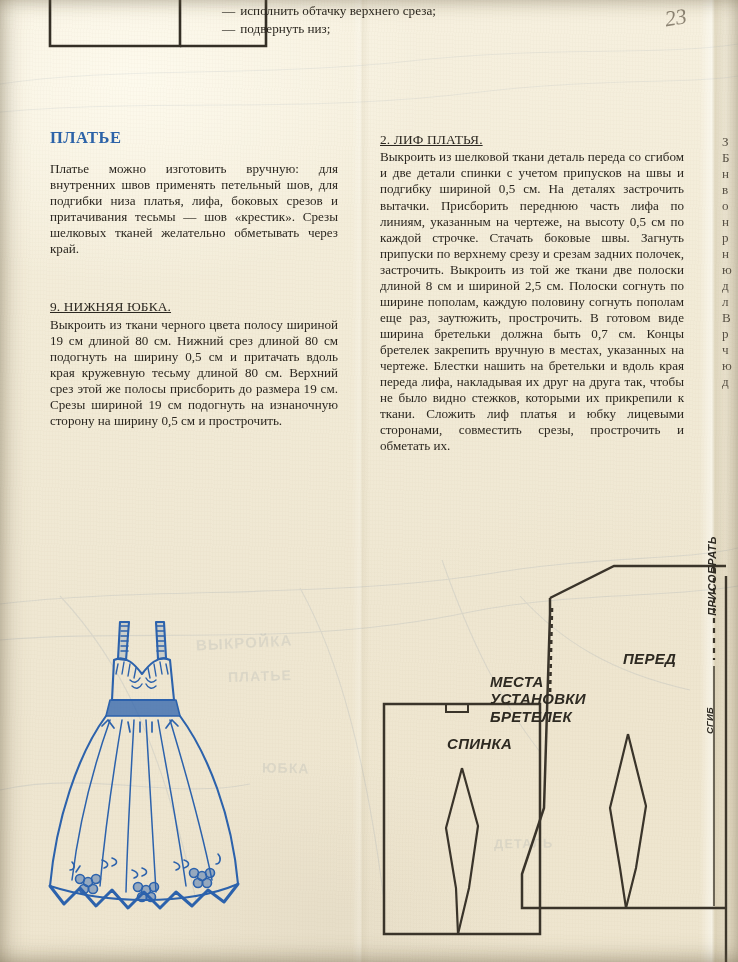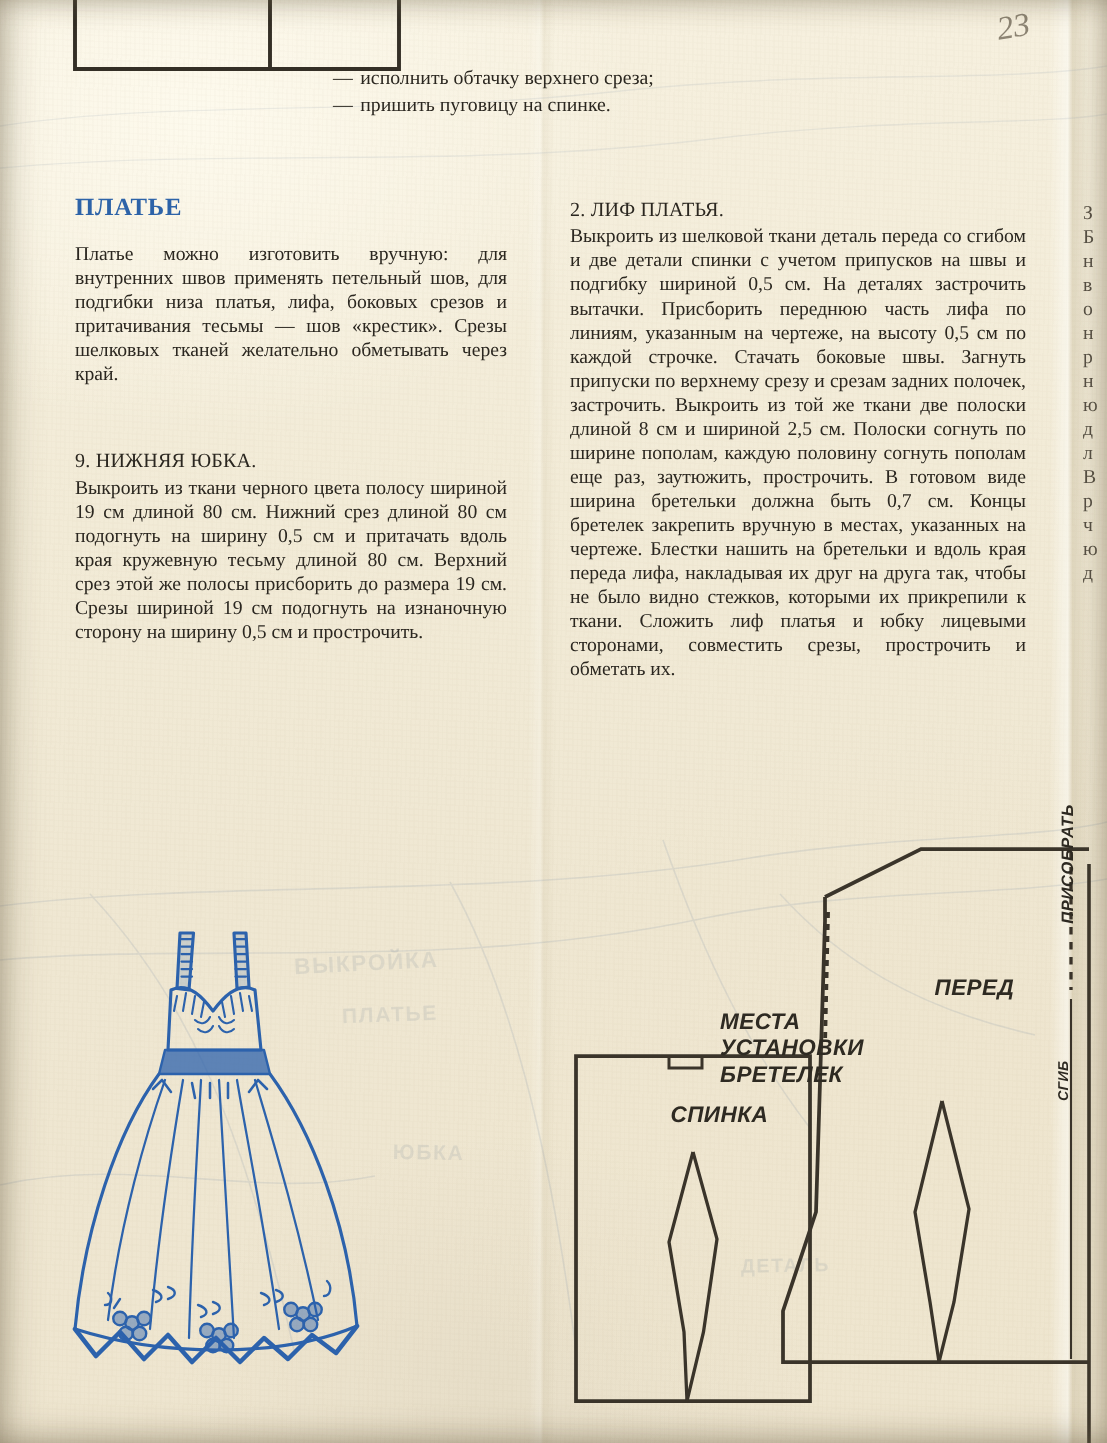--- a/index.html
+++ b/index.html
@@ -67,21 +67,20 @@
     font-family: "Liberation Serif", serif;
     font-size: 22px; font-style: italic;
     opacity: .62;
     transform: rotate(-9deg);
   }
   .top-list {
     position: absolute;
     left: 222px; top: 2px; width: 330px;
     font-size: 13.2px;
     line-height: 1.40;
-    margin-top: 41px;
   }
   .top-list div { white-space: nowrap; }
   .dash { letter-spacing: 0; padding-right: 5px; }
 
   
   .col {
     position: absolute;
     font-size: 13.1px;
     line-height: 1.225;
     text-align: justify;
@@ -97,20 +96,21 @@
     font-weight: 700;
     color: #2d63a8;
     letter-spacing: .03em;
     font-family: "Liberation Serif", serif;
   }
   h3.sect {
     margin: 0 0 1px 0;
     font-size: 13.4px;
     font-weight: 400;
     letter-spacing: .01em;
+    text-decoration: underline;
   }
   p.para { margin: 0; text-indent: 0; }
   p.para + p.para { margin-top: 0; }
   .gap-lg { height: 25px; }
   .gap-md { height: 17px; }
 
   .cutchar {
     font-size: 13.1px;
     line-height: 1.225;
     color: #3a342a;
@@ -126,21 +126,21 @@
     position: absolute;
     font-family: "Liberation Sans", sans-serif;
     font-weight: 700;
     font-style: italic;
     font-size: 15px;
     color: #2e2a22;
     letter-spacing: .02em;
     line-height: 1.16;
     white-space: pre;
   }
-  .lbl-straps { left: 480px; top: 673px; }
+  .lbl-straps { left: 490px; top: 673px; }
   .lbl-spinka { left: 434px; top: 735px; margin-left: 13px; }
   .lbl-pered  { left: 623px; top: 650px; }
   .lbl-vert {
     position: absolute;
     font-family: "Liberation Sans", sans-serif;
     font-weight: 700; font-style: italic;
     font-size: 11px;
     color: #2e2a22;
     letter-spacing: .04em;
     writing-mode: vertical-rl;
@@ -203,21 +203,21 @@
     </svg>
   </div>
 
   <div class="page-number">23</div>
 
   <div class="top-list">
     <div>
       <span class="dash">—</span><span>исполнить обтачку верхнего среза;</span>
     </div>
     <div>
-      <span class="dash">—</span><span>пришить пуговицу на спинке.</span>
+      <span class="dash">—</span><span>подвернуть низ;</span>
     </div>
   </div>
 
   <div class="col col-left">
     <h2 class="title">ПЛАТЬЕ</h2>
     <p class="para">Платье можно изготовить вручную: для внутренних швов применять петельный шов, для подгибки низа платья, лифа, боковых срезов и притачивания тесьмы — шов «крестик». Срезы шелковых тканей желательно обметывать через край.</p>
     <div class="gap-lg"></div>
     <div class="gap-md"></div>
     <h3 class="sect">9. НИЖНЯЯ ЮБКА.</h3>
     <p class="para">Выкроить из ткани черного цвета полосу шириной 19 см длиной 80 см. Нижний срез длиной 80 см подогнуть на ширину 0,5 см и притачать вдоль края кружевную тесьму длиной 80 см. Верхний срез этой же полосы присборить до размера 19 см. Срезы шириной 19 см подогнуть на изнаночную сторону на ширину 0,5 см и прострочить.</p>

